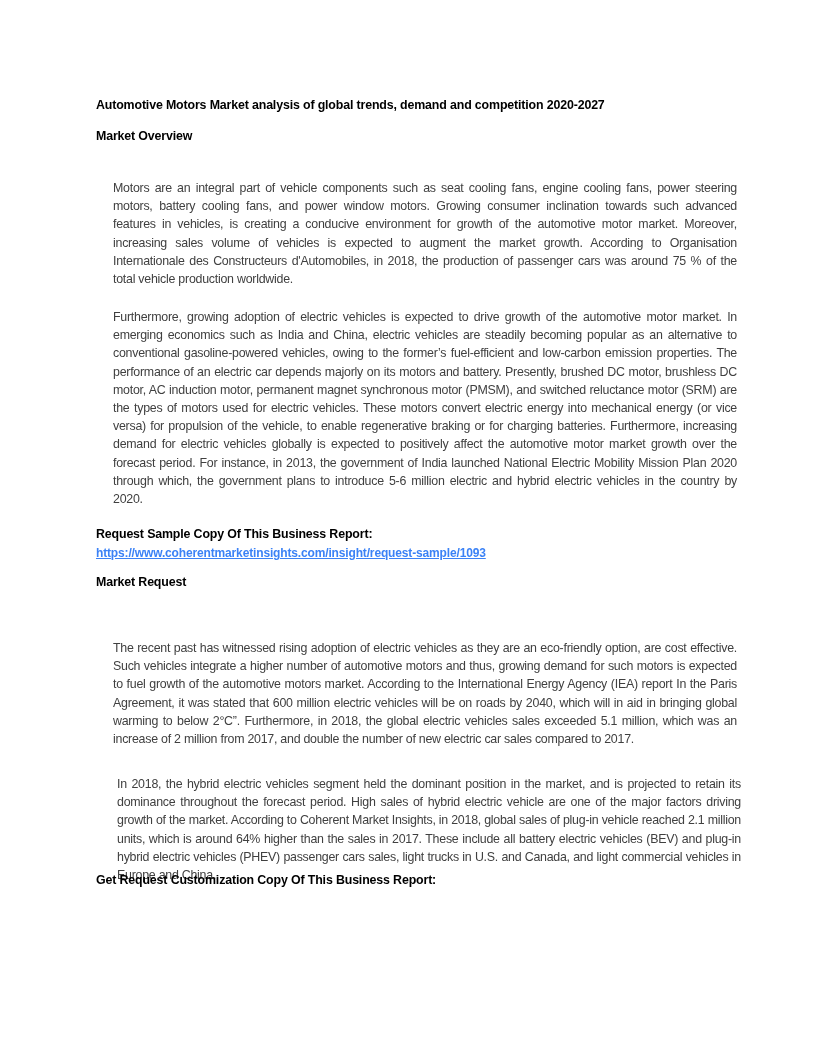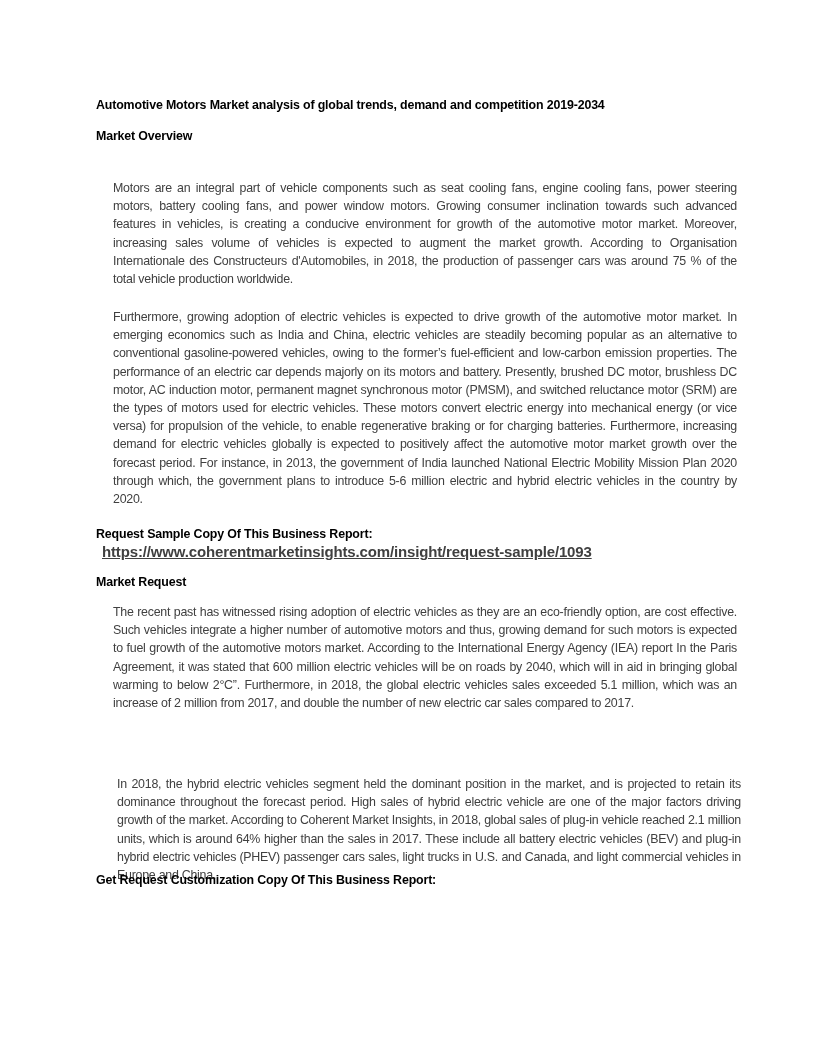--- a/index.html
+++ b/index.html
@@ -19,38 +19,38 @@
     }
     .para {
       font-size: 12.4px; line-height: 18.2px; text-align: justify;
       margin: 17px; color: #404040; letter-spacing: -0.25px;
     }
     .req-label {
       font-weight: bold; color: #000; font-size: 12.4px; line-height: 17px;
       margin: 0; letter-spacing: -0.15px;
     }
     .link {
-      font-weight: bold; color: #404040; text-decoration: underline;
-      font-size: 15px; line-height: 17px; display: inline-block; letter-spacing: -0.15px; margin-left: 6px;
+      font-weight: bold; color: #3b82f6; text-decoration: underline;
+      font-size: 12px; line-height: 17px; display: inline-block; letter-spacing: -0.15px;
     }
     #h-title { position: absolute; top: 0; left: 0; width: 640px; }
     #h-overview { position: absolute; top: 31px; left: 0; }
     #p1 { position: absolute; top: 66px; left: 0; width: 624px; }
     #p2 { position: absolute; top: 195px; left: 0; width: 624px; }
     #req1 { position: absolute; top: 430px; left: 0; width: 624px; }
     #h-dyn { position: absolute; top: 477px; left: 0; }
-    #p3 { position: absolute; top: 490px; left: 0; width: 624px; }
+    #p3 { position: absolute; top: 526px; left: 0; width: 624px; }
     #p4 { position: absolute; top: 662px; left: 4px; width: 624px; }
     #req2 { position: absolute; top: 776px; left: 0; width: 624px; }
   </style>
 </head>
 <body>
 
 <div class="page">
-  <p id="h-title" class="title">Automotive Motors Market analysis of global trends, demand and competition 2019-2034</p>
+  <p id="h-title" class="title">Automotive Motors Market analysis of global trends, demand and competition 2020-2027</p>
 
   <p id="h-overview" class="heading">Market Overview</p>
 
   <p id="p1" class="para">Motors are an integral part of vehicle components such as seat cooling fans, engine cooling fans, power steering motors, battery cooling fans, and power window motors. Growing consumer inclination towards such advanced features in vehicles, is creating a conducive environment for growth of the automotive motor market. Moreover, increasing sales volume of vehicles is expected to augment the market growth. According to Organisation Internationale des Constructeurs d'Automobiles, in 2018, the production of passenger cars was around 75 % of the total vehicle production worldwide.</p>
 
   <p id="p2" class="para">Furthermore, growing adoption of electric vehicles is expected to drive growth of the automotive motor market. In emerging economics such as India and China, electric vehicles are steadily becoming popular as an alternative to conventional gasoline-powered vehicles, owing to the former’s fuel-efficient and low-carbon emission properties. The performance of an electric car depends majorly on its motors and battery. Presently, brushed DC motor, brushless DC motor, AC induction motor, permanent magnet synchronous motor (PMSM), and switched reluctance motor (SRM) are the types of motors used for electric vehicles. These motors convert electric energy into mechanical energy (or vice versa) for propulsion of the vehicle, to enable regenerative braking or for charging batteries. Furthermore, increasing demand for electric vehicles globally is expected to positively affect the automotive motor market growth over the forecast period. For instance, in 2013, the government of India launched National Electric Mobility Mission Plan 2020 through which, the government plans to introduce 5-6 million electric and hybrid electric vehicles in the country by 2020.</p>
 
   <div id="req1">
     <p class="req-label">Request Sample Copy Of This Business Report:</p>
     <a class="link">https://www.coherentmarketinsights.com/insight/request-sample/1093</a>

